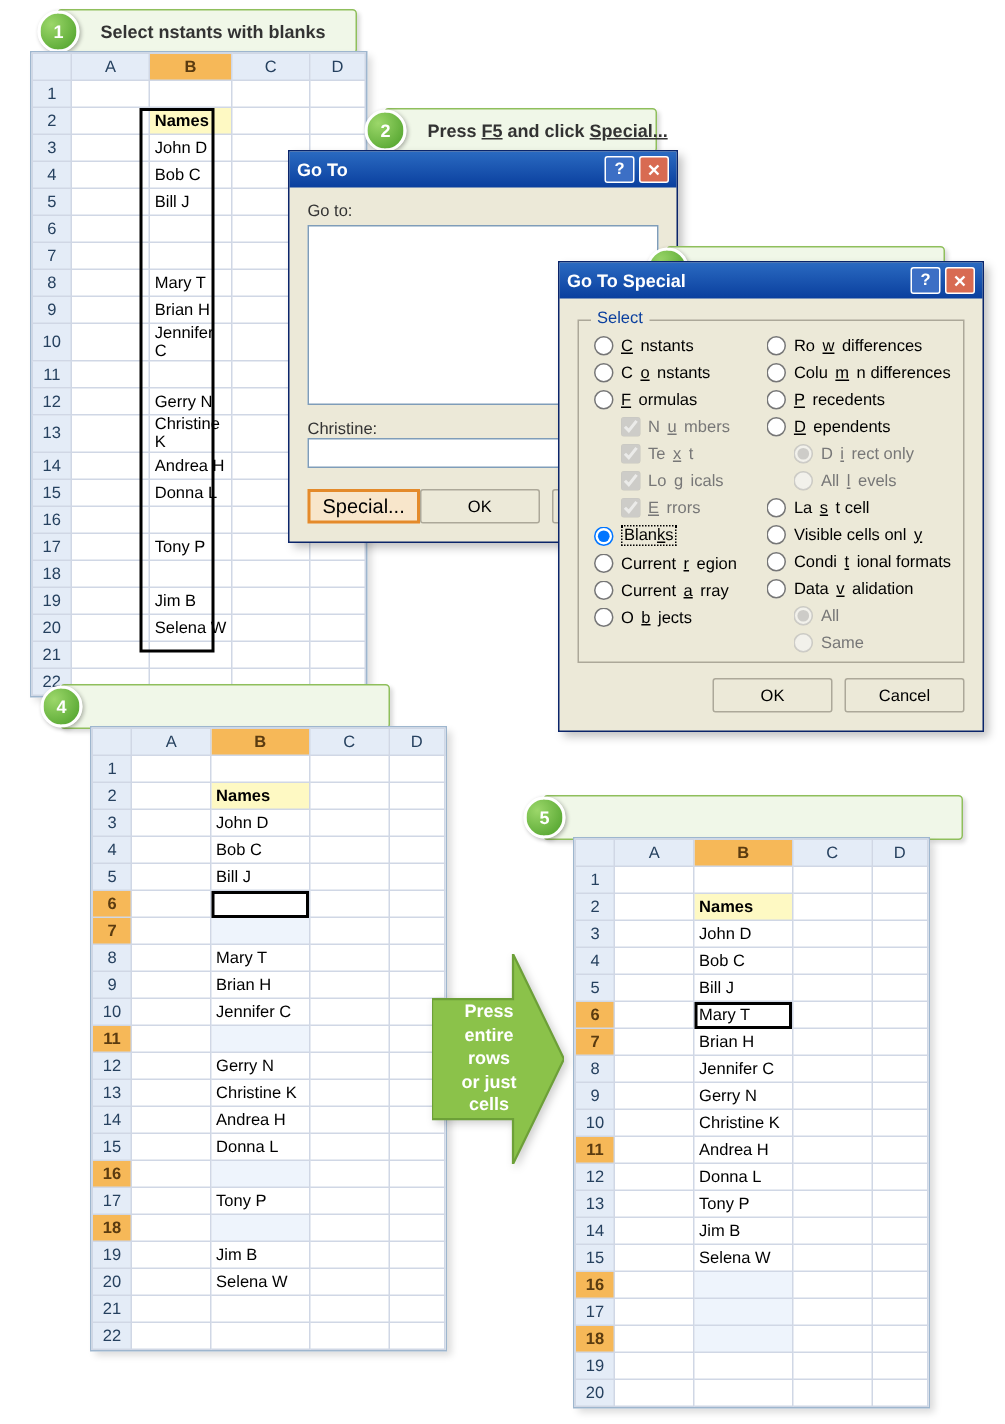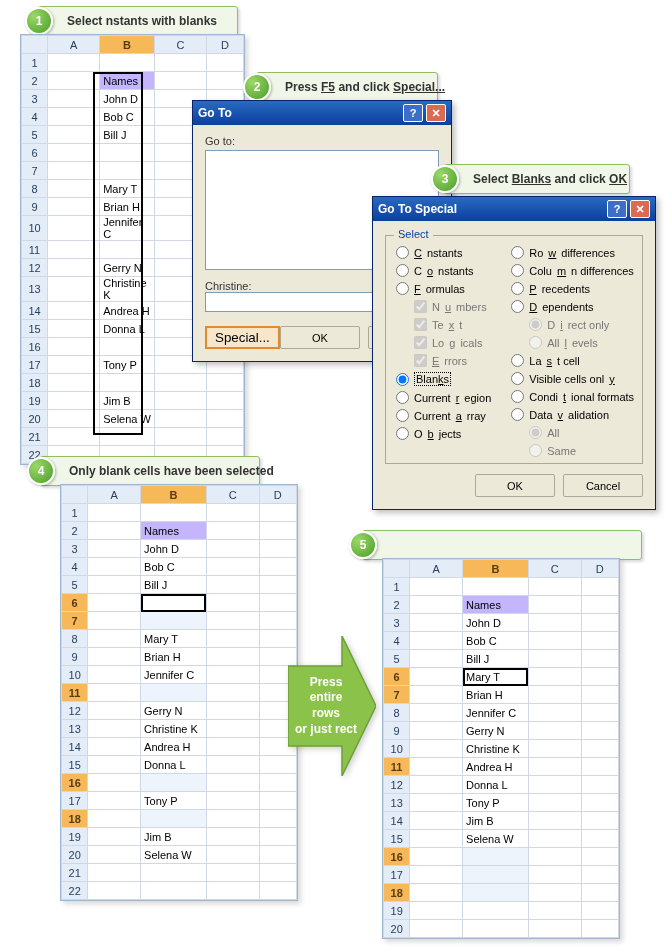--- a/index.html
+++ b/index.html
@@ -67,21 +67,21 @@
     background: #e4ecf7;
     color: #26415f;
     font-weight: normal;
     text-align: center;
   }
   .sheet th.colhead { width: 48px; }
   .sheet th.rowhead { width: 24px; text-align: center; }
   .sheet .corner { width: 24px; background: #e4ecf7; }
   .sheet td { background: #fff; }
   .sheet th.sel-col, .sheet th.sel-row { background: #f6b858; color: #5a3b10; font-weight: bold; }
-  .sheet td.names { background: #c4b5fd; font-weight: normal; }
+  .sheet td.names { background: #fef9c3; font-weight: bold; }
   .sheet td.sel-blank { background: #eef4fc; }
   
   .range-border { position:absolute; border:2px solid #000; pointer-events:none; }
 
   
   .dlg {
     position: absolute;
     background: #ece9d8;
     border: 1px solid #0a246a;
     box-shadow: 3px 3px 6px rgba(0,0,0,.25);
@@ -378,21 +378,21 @@
   </div>
 </div>
 
 <div class="step-callout" style="left:444px; top:164px; width:186px;">
   <div class="step-badge">3</div>
   <span>
     <span>Select </span><u>Blanks</u><span> and click </span><u>OK</u>
   </span>
 </div>
 
-<div class="dlg goto-special" style="left:372px; top:196px; width:284px;">
+<div class="dlg goto-special" style="left:372px; top:174px; width:284px;">
   <div class="dlg-titlebar">
     <span>Go To Special</span>
     <div class="btns">
       <div class="tbtn help">?</div>
       <div class="tbtn">✕</div>
     </div>
   </div>
   <div class="dlg-body">
     <div class="group">
       <span class="legend">Select</span>
@@ -435,21 +435,20 @@
     </div>
     <div class="dlg-buttons">
       <button>OK</button>
       <button>Cancel</button>
     </div>
   </div>
 </div>
 
 <div class="step-callout" style="left:40px; top:456px; width:220px;">
   <div class="step-badge">4</div>
-  <span>Only blank cells have been selected</span>
 </div>
 
 <div class="sheet" style="left:60px; top:484px; width:238px;">
   <table>
     <tbody>
         <tr>
       <th class="corner"></th>
       <th class="colhead">A</th>
       <th class="colhead sel-col" style="width:60px;">B</th>
       <th class="colhead">C</th>
@@ -616,21 +615,21 @@
 </div>
 
 <div class="arrow-shape">
   <svg width="88" height="140" viewBox="0 0 88 140">
     <polygon points="0,30 54,30 54,0 88,70 54,140 54,110 0,110" fill="#8bc24a" stroke="#6da038" stroke-width="1.5"></polygon>
   </svg>
   <div class="arrow-text">
     <div>
       <div>Press</div>
       <div>entire rows</div>
-      <div>or just rect</div>
+      <div>or just cells</div>
     </div>
   </div>
 </div>
 
 <div class="step-callout" style="left:362px; top:530px; width:280px;">
   <div class="step-badge">5</div>
 </div>
 
 <div class="sheet" style="left:382px; top:558px; width:238px;">
   <table>

